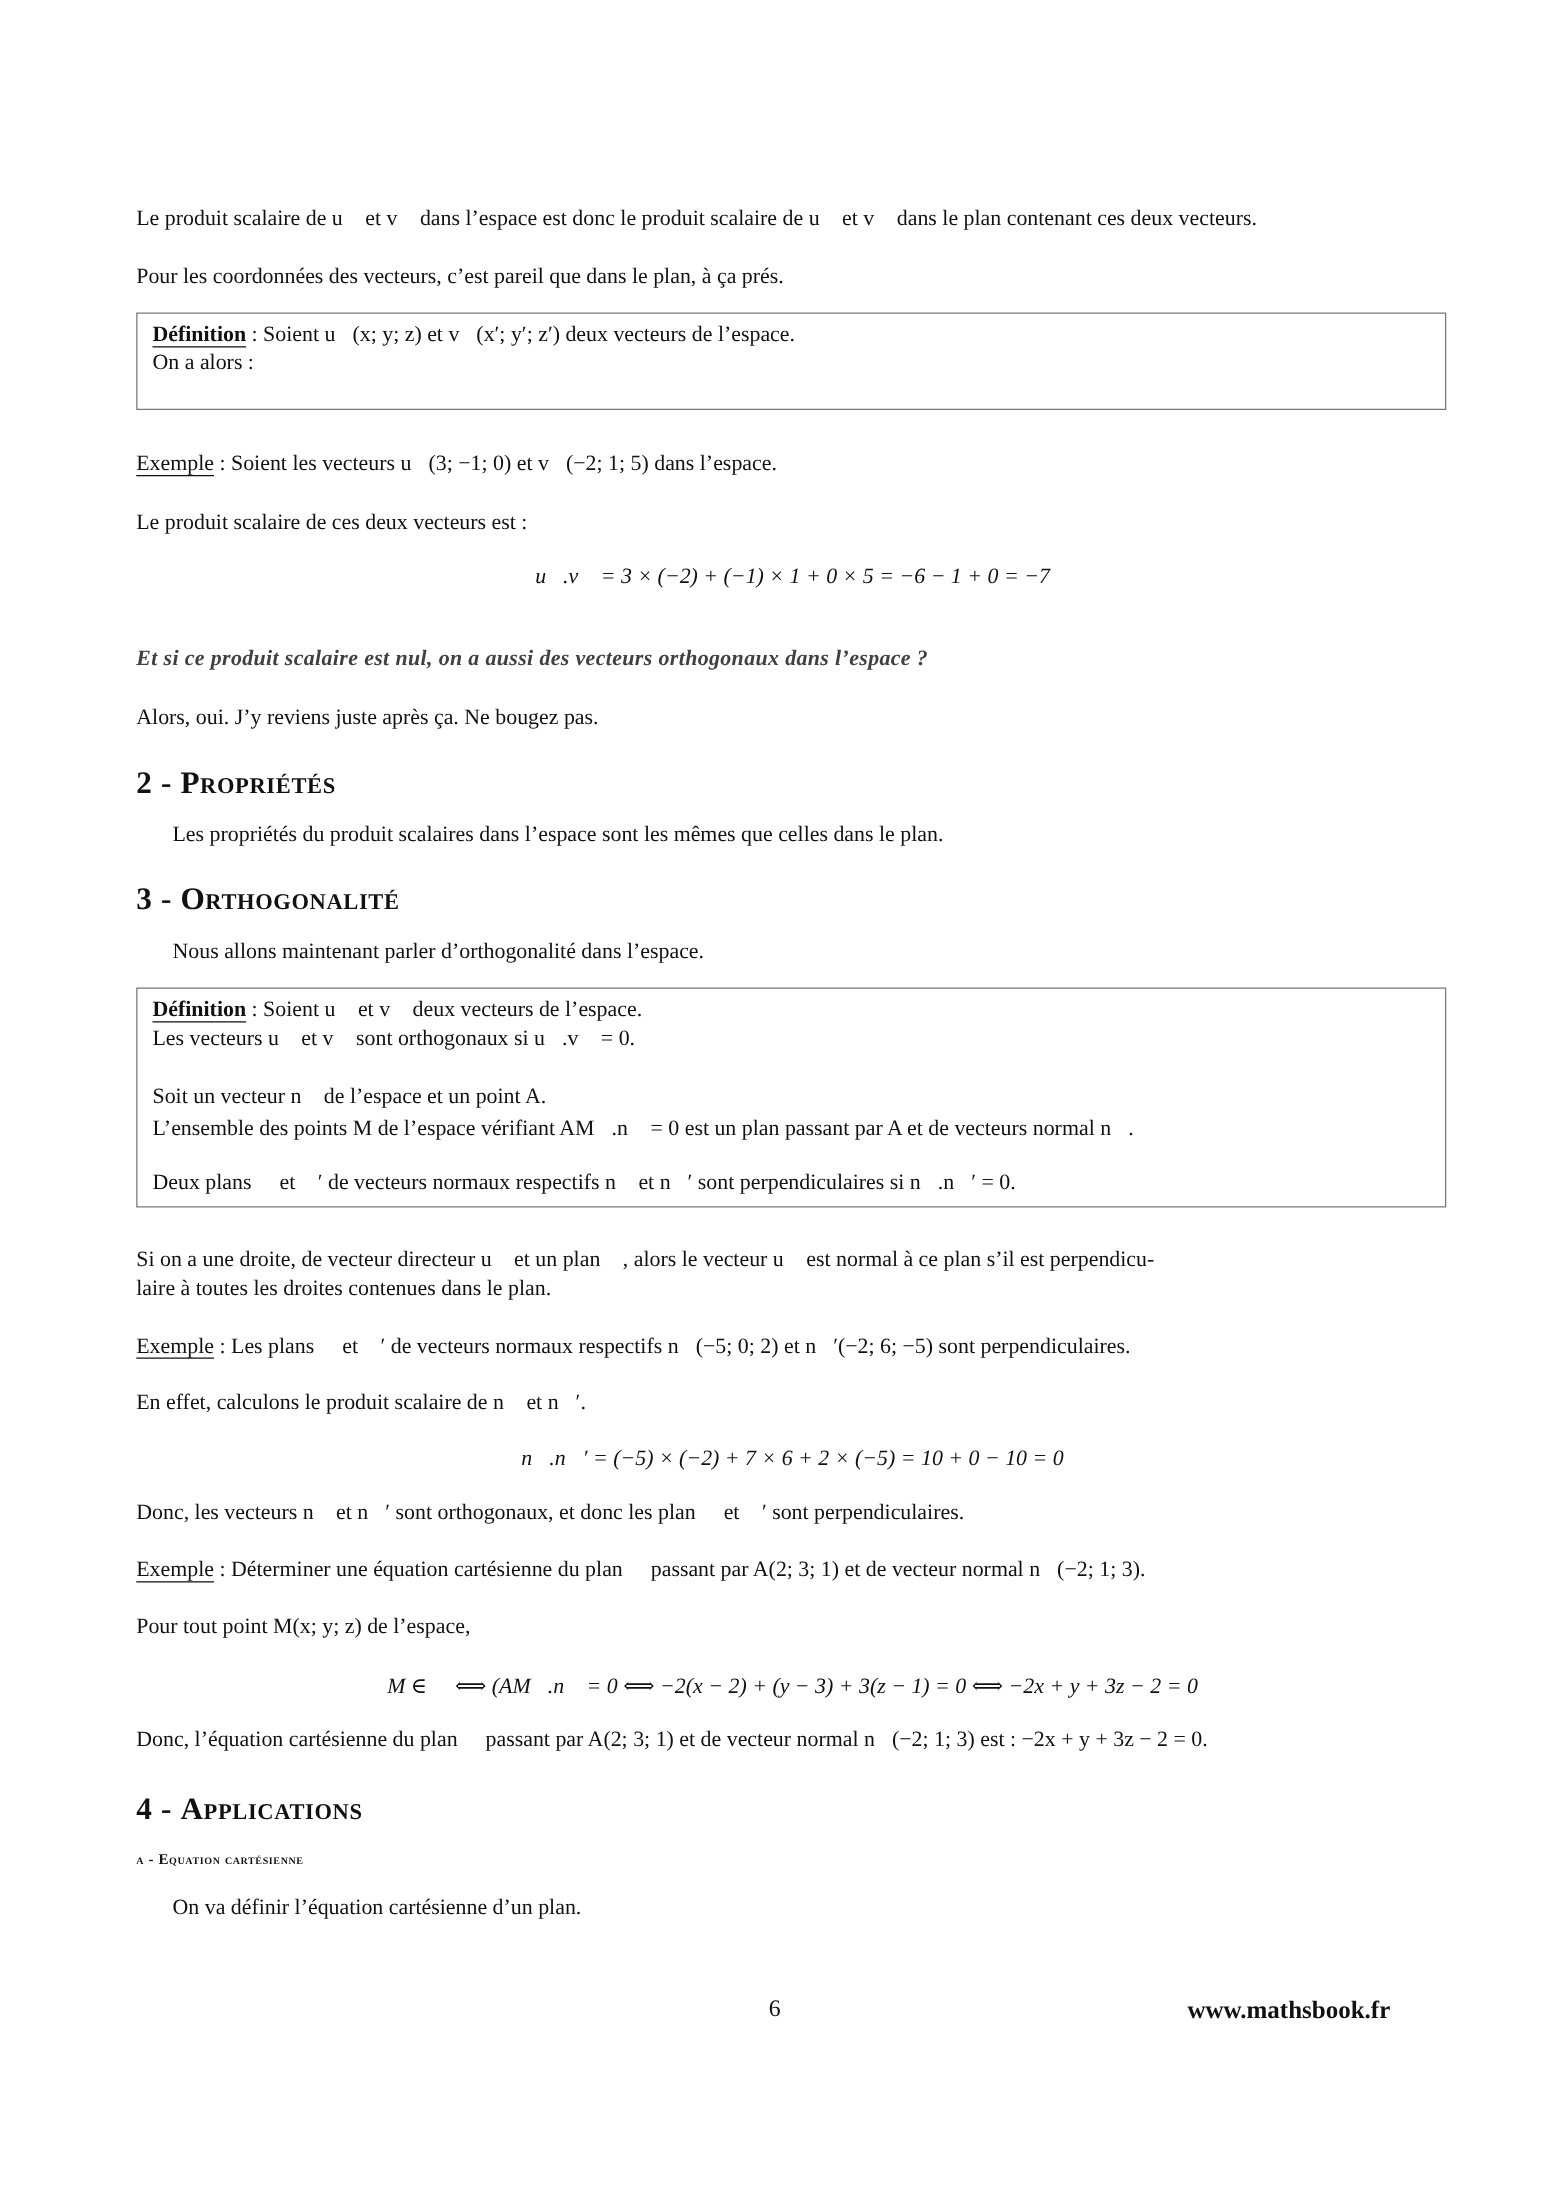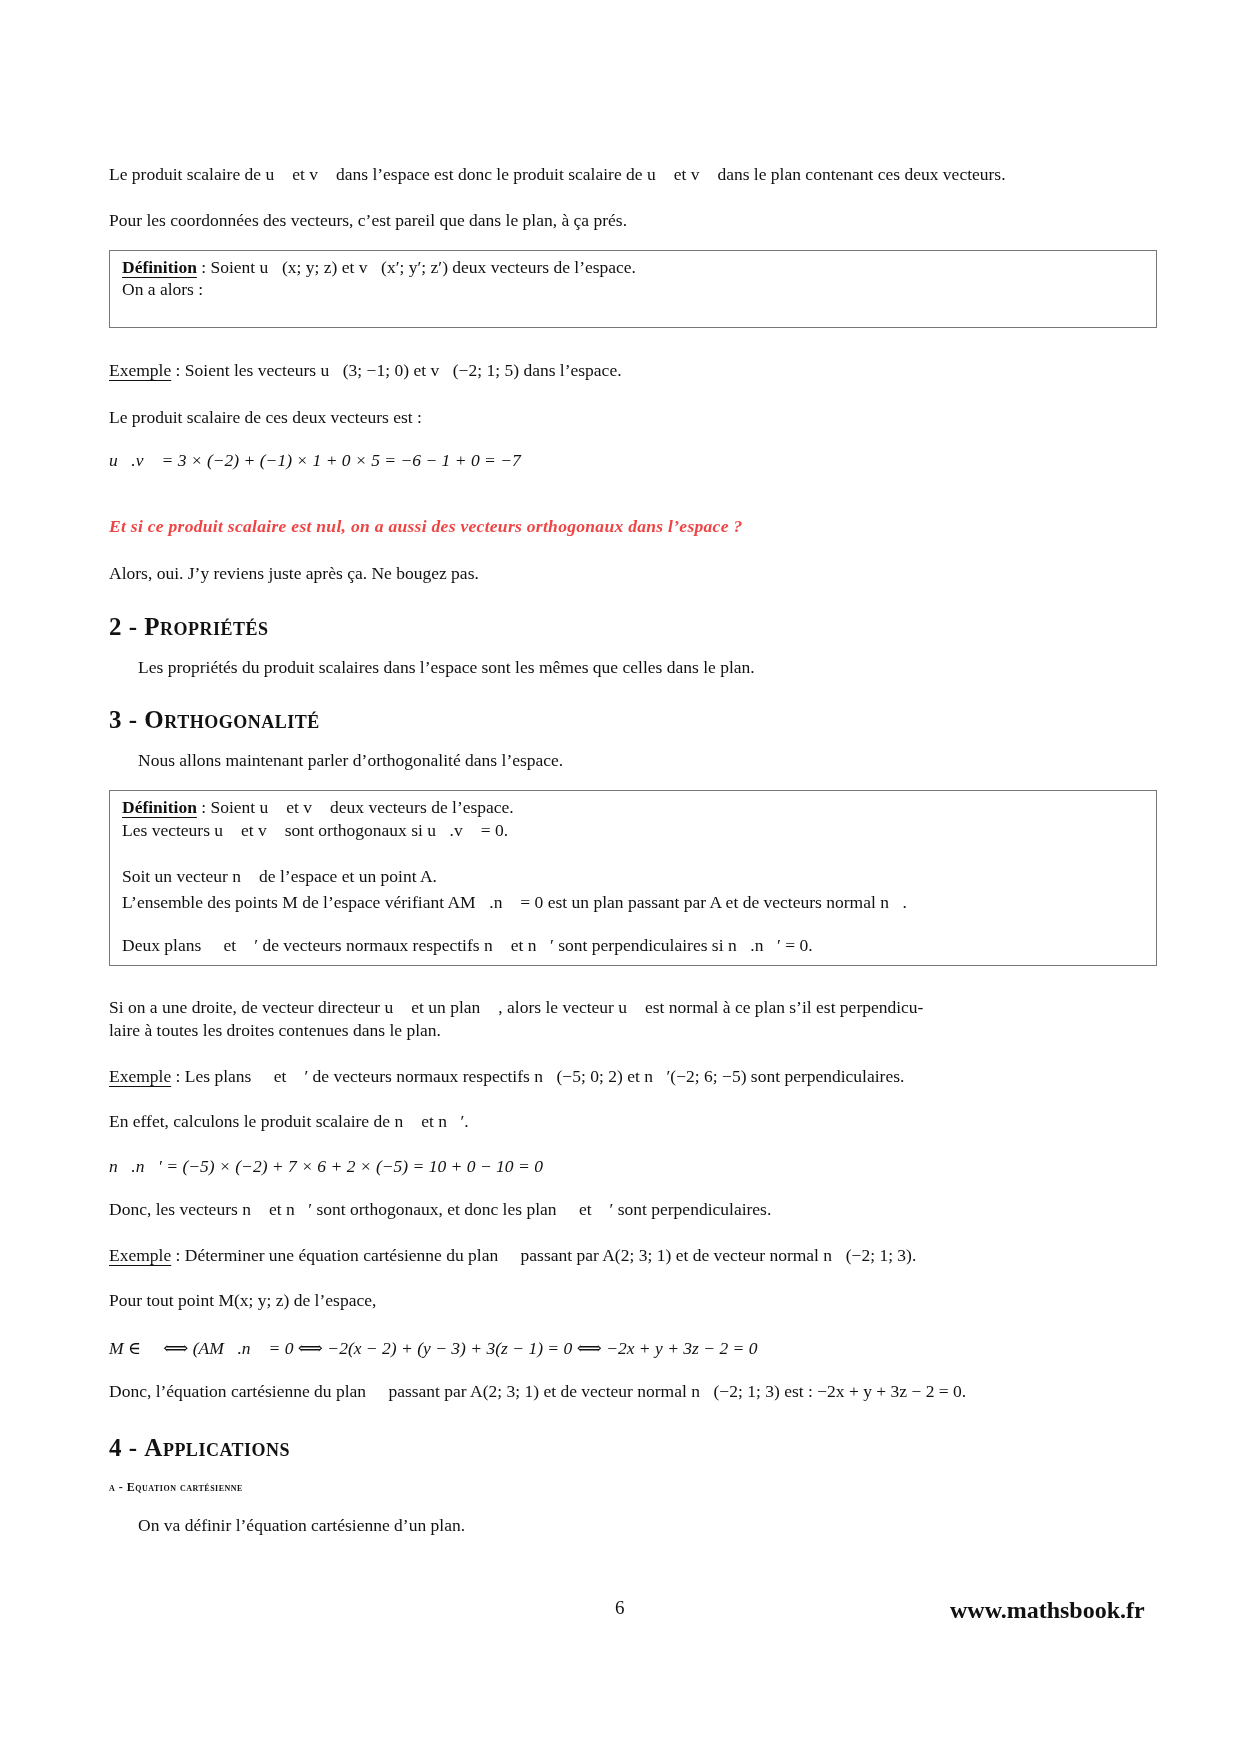--- a/index.html
+++ b/index.html
@@ -4,32 +4,32 @@
 <style>
   html, body { margin: 0; padding: 0; background: #ffffff; }
   body {
     width: 1239px; height: 1754px; position: relative; overflow: hidden;
     font-family: "Liberation Serif", "DejaVu Serif", serif;
     color: #111; font-size: 17.5px;
   }
   .page { position: absolute; left: 109px; top: 0; width: 1020px; }
   .p { position: absolute; left: 0; white-space: nowrap; line-height: 22px; }
   .indent { left: 29px; }
-  .center { left: 0; width: 1050px; text-align: left; }
-  .green-q { color: #ef4444; font-style: italic; font-weight: bold; letter-spacing: 0.3px; }
+  .center { left: 0; width: 1050px; text-align: center; }
+  .green-q { color: #404040; font-style: italic; font-weight: bold; letter-spacing: 0.3px; }
   .heading { font-weight: bold; font-size: 25px; letter-spacing: 0.5px; }
   .heading .sc { font-variant: small-caps; }
   .subheading { font-weight: bold; font-size: 12px; letter-spacing: 0.5px; font-variant: small-caps; }
   .u { text-decoration: underline; text-underline-offset: 4px; }
   .b { font-weight: bold; }
   .box { position: absolute; left: 0; width: 1048px; border: 1.5px solid #777; box-sizing: border-box; }
   .box .line { position: absolute; left: 12px; white-space: nowrap; line-height: 22px; }
   .math { font-style: italic; }
   .footer-num { position: absolute; left: 615px; top: 1597px; font-size: 19px; }
-  .footer-site { position: absolute; left: 950px; top: 1597px; font-size: 24px; font-weight: bold; }
+  .footer-site { position: absolute; left: 950px; top: 1597px; font-size: 20px; font-weight: bold; }
 </style>
 </head>
 <body>
 
 <div class="page">
 
   <div class="p" style="top:163px">Le produit scalaire de u⃗ et v⃗ dans l’espace est donc le produit scalaire de u⃗ et v⃗ dans le plan contenant ces deux vecteurs.</div>
   <div class="p" style="top:209px">Pour les coordonnées des vecteurs, c’est pareil que dans le plan, à ça prés.</div>
 
   <div class="box" style="top:250px;height:78px">

